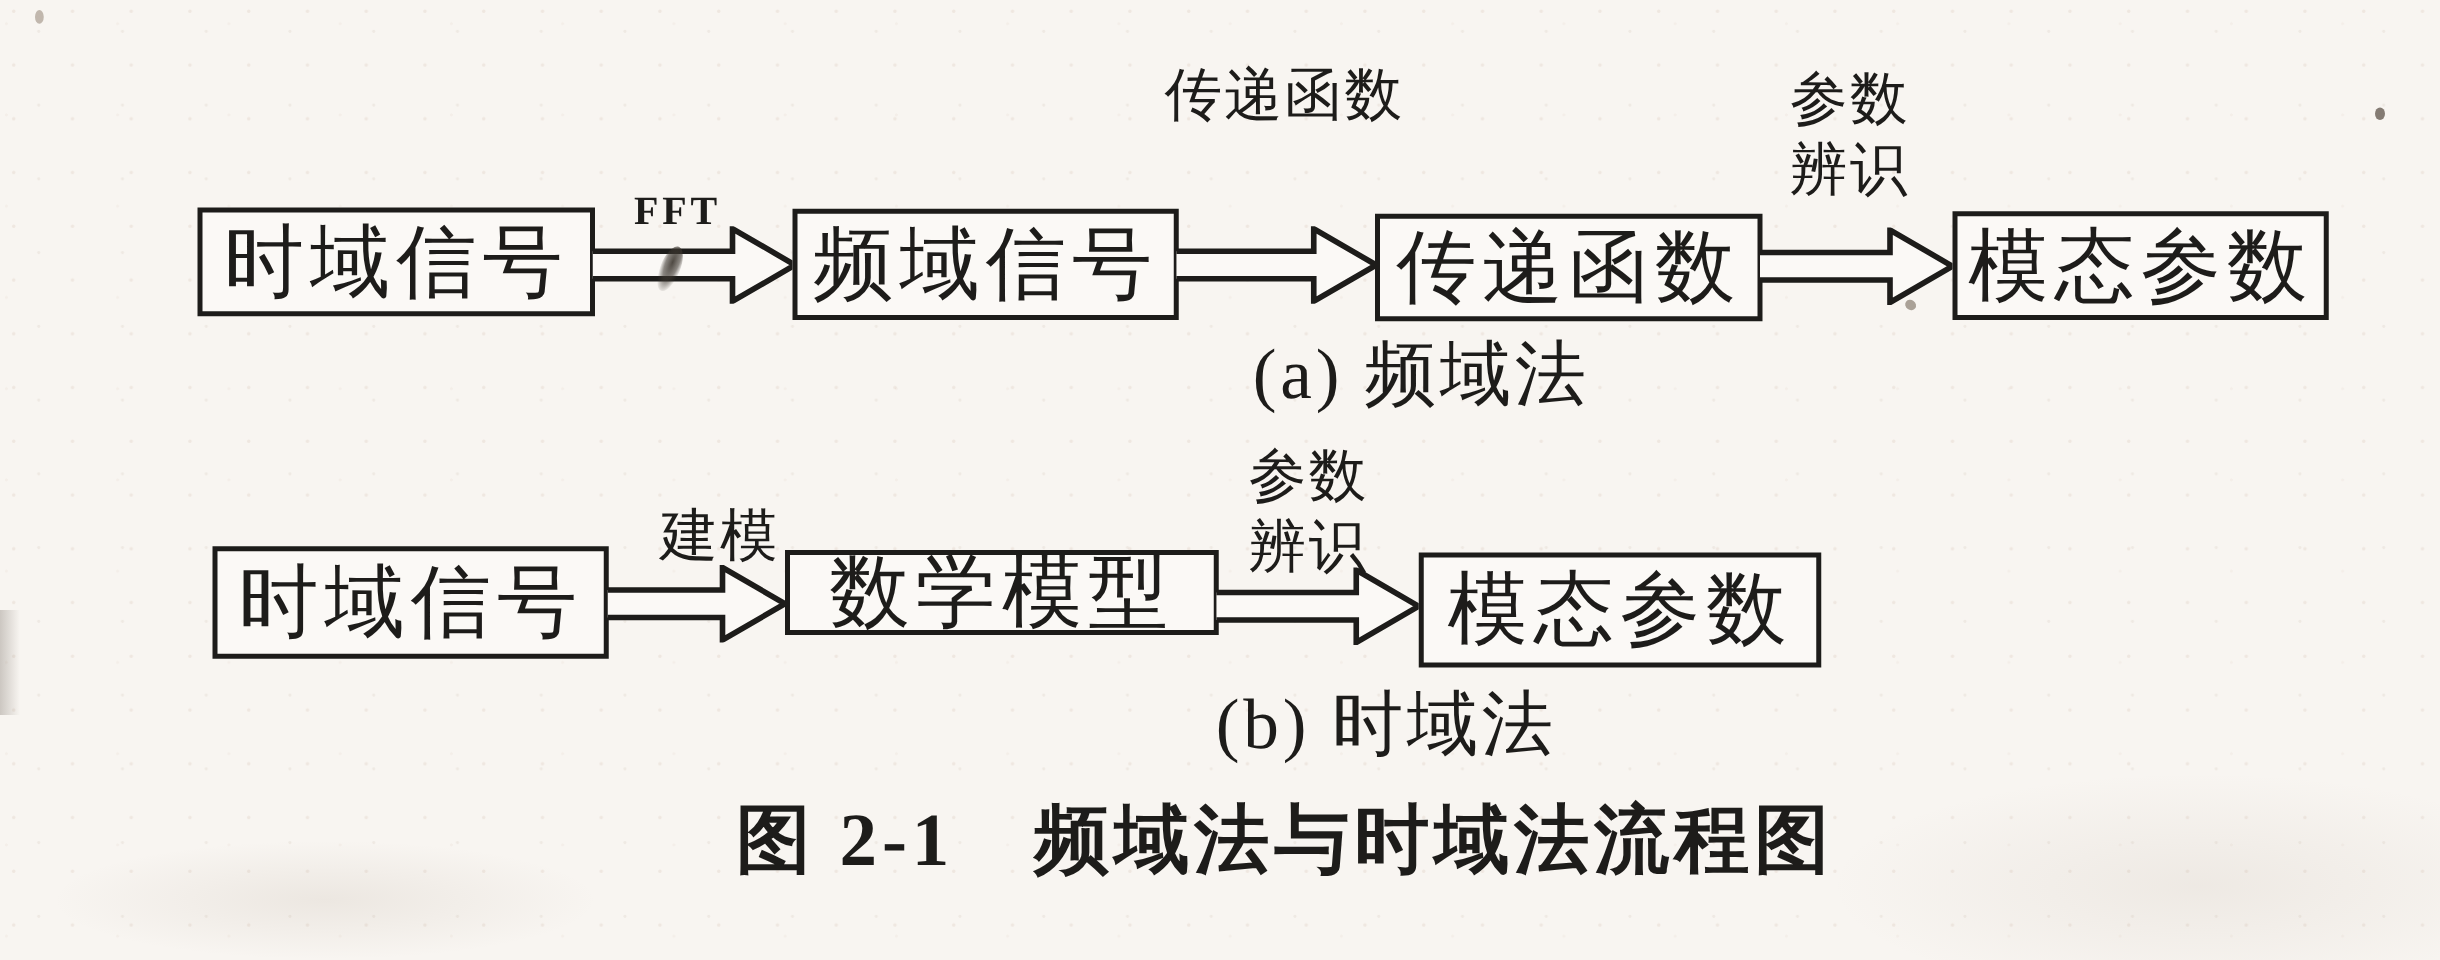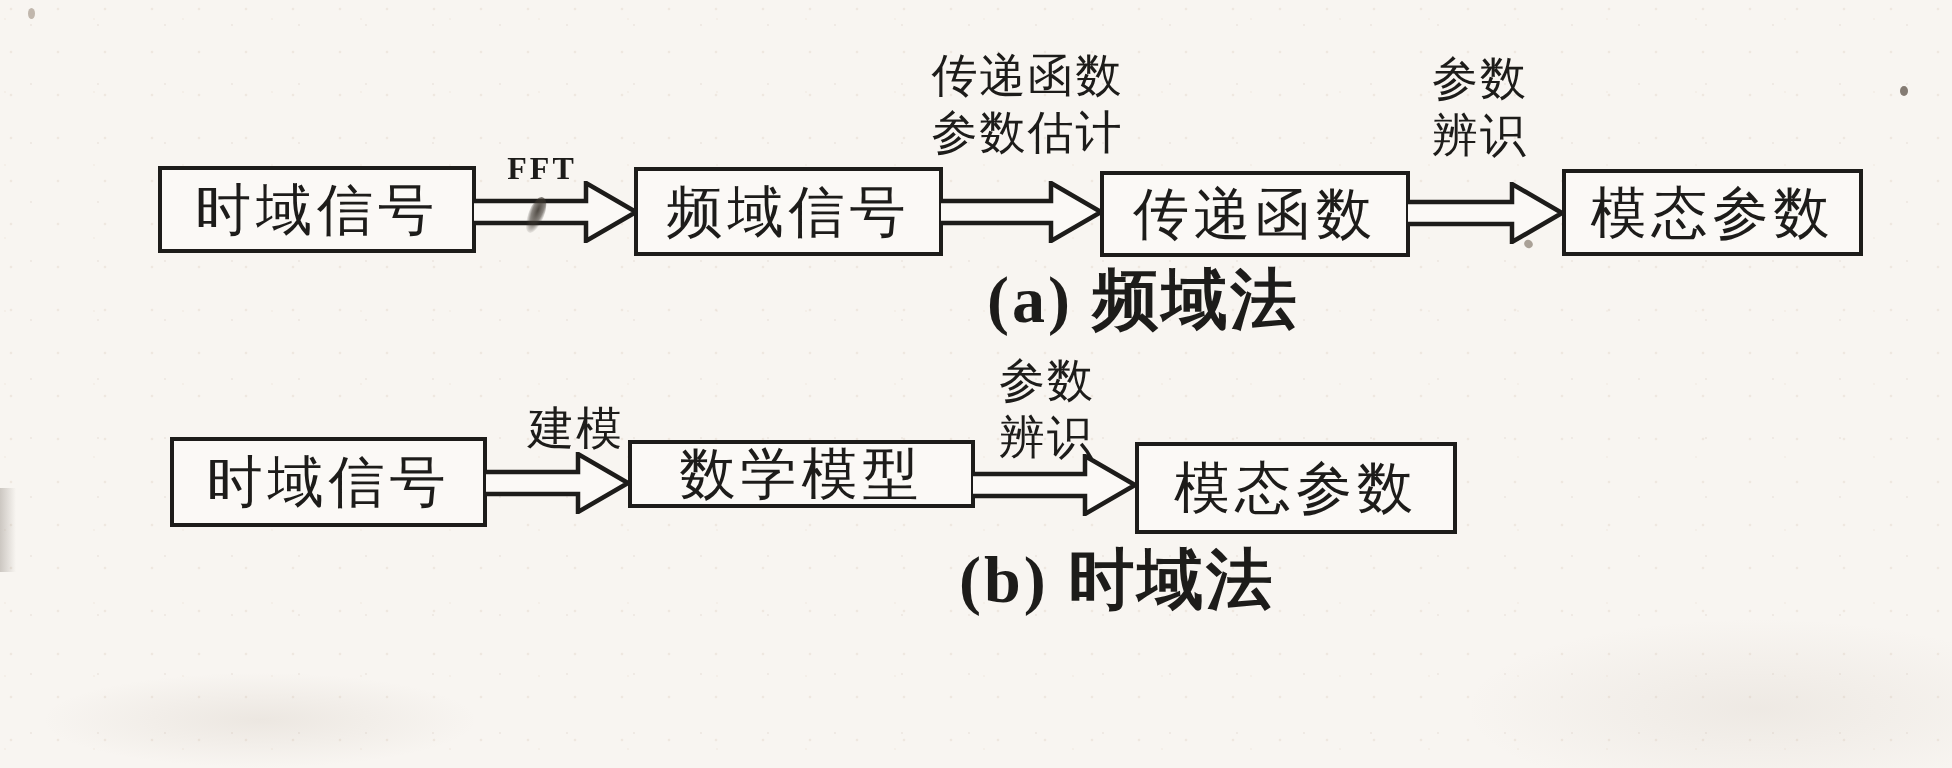--- a/index.html
+++ b/index.html
@@ -13,33 +13,33 @@
       radial-gradient(circle at 31px 25px, rgba(172,150,128,.12) 1px, transparent 1.5px),
       radial-gradient(circle at 5px 19px,  rgba(205,180,160,.10) 1px, transparent 1.4px);
     background-size:47px 43px, 67px 59px, 89px 73px;
     font-family:"Liberation Serif","DejaVu Serif",serif;
     color:#1d1c1a;
   }
   .box{
     position:absolute;box-sizing:border-box;
     background:#fbf9f6;border:4px solid #1d1c1a;
     display:flex;align-items:center;justify-content:center;
-    font-size:56px;letter-spacing:5px;line-height:1;
+    font-size:64px;letter-spacing:5px;line-height:1;
     white-space:nowrap;
   }
   .arrow{position:absolute;}
   .lab{
     position:absolute;text-align:center;
     font-size:46px;line-height:57px;letter-spacing:2px;
     white-space:nowrap;
   }
   .fft{font-size:32px;font-weight:700;letter-spacing:3px;}
   .sublab{
-    position:absolute;
-    font-size:66px;line-height:56px;letter-spacing:3px;white-space:nowrap;font-weight:bold;
+    position:absolute;text-align:center;
+    font-size:57px;line-height:56px;letter-spacing:3px;white-space:nowrap;
   }
   .caption{
     position:absolute;left:528px;top:636px;width:1000px;
     text-align:center;font-size:60px;line-height:72px;
     letter-spacing:4px;font-weight:700;white-space:nowrap;
   }
   
   .smudge{
     position:absolute;left:528px;top:196px;width:16px;height:38px;
     background:radial-gradient(ellipse at 50% 35%, #3c362f 0%, rgba(60,54,47,.65) 45%, rgba(60,54,47,0) 75%);
@@ -71,21 +71,20 @@
     </svg>
     <div class="lab fft" style="left:472px;top:140px;width:140px;">FFT</div>
 
     <div class="box" style="left:634px;top:167px;width:309px;height:89px;text-align:center;">频域信号</div>
 
     <svg class="arrow" style="left:941px;top:181px;" width="162" height="62">
       <path d="M0 20 L110 20 L110 2 L160 31 L110 60 L110 42 L0 42" fill="#fbf9f6" stroke="#1d1c1a" stroke-width="4.5" stroke-linejoin="miter"></path>
     </svg>
     <div class="lab" style="left:905px;top:47px;width:245px;">
       <div>传递函数</div>
-      <div>参数估计</div>
     </div>
 
     <div class="box" style="left:1100px;top:171px;width:310px;height:86px;">传递函数</div>
 
     <svg class="arrow" style="left:1408px;top:182px;" width="156" height="62">
       <path d="M0 20 L104 20 L104 2 L154 31 L104 60 L104 42 L0 42" fill="#fbf9f6" stroke="#1d1c1a" stroke-width="4.5" stroke-linejoin="miter"></path>
     </svg>
     <div class="lab" style="left:1395px;top:50px;width:170px;">
       <div>参数</div>
       <div>辨识</div>
@@ -113,20 +112,21 @@
     <div class="lab" style="left:962px;top:352px;width:170px;">
       <div>参数</div>
       <div>辨识</div>
     </div>
 
     <div class="box" style="left:1135px;top:442px;width:322px;height:92px;">模态参数</div>
 
     <div class="sublab" style="left:959px;top:552px;width:300px;">(b) 时域法</div>
   </div>
 
+  <div class="caption">图 2-1　频域法与时域法流程图</div>
 
   <div class="smudge"></div>
   <div class="speck s1"></div>
   <div class="speck s2"></div>
   <div class="speck s3"></div>
   <div class="shade bl"></div>
   <div class="shade br"></div>
   <div class="shade le"></div>
 
 </div>

